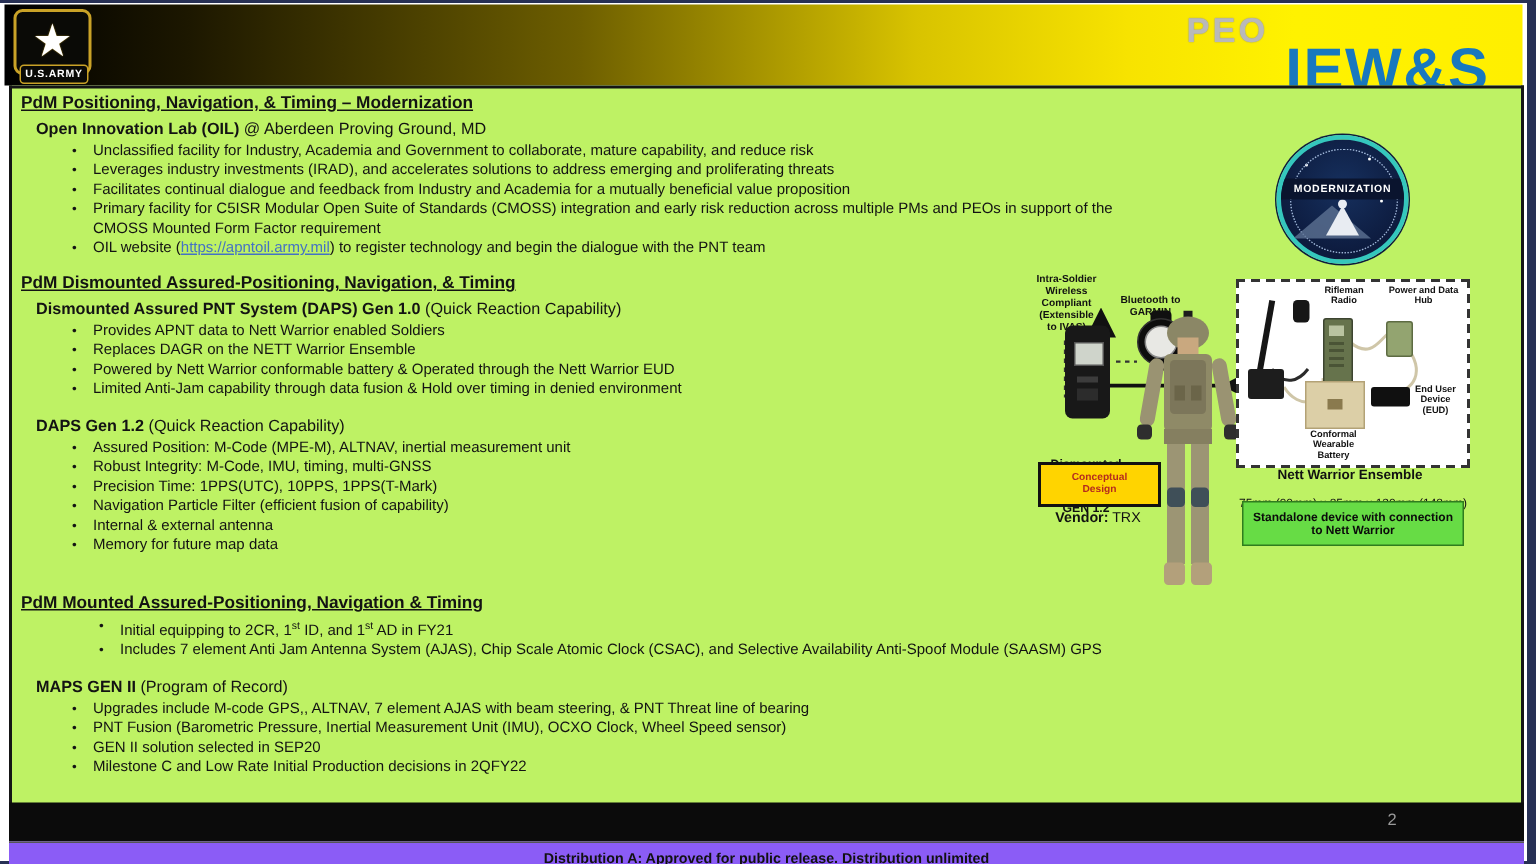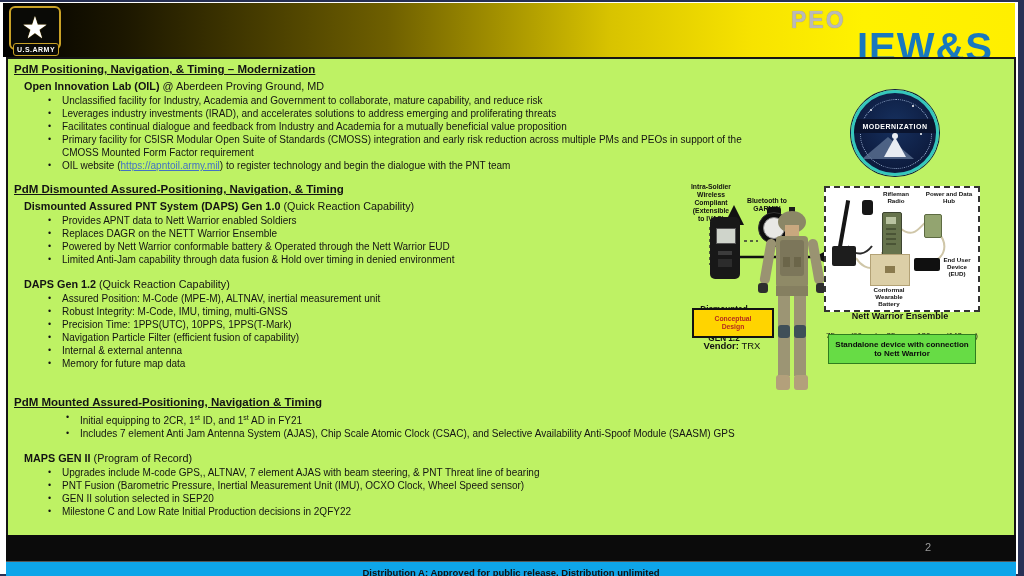--- a/index.html
+++ b/index.html
@@ -17,21 +17,21 @@
   .peo{position:absolute;left:788px;top:4px;width:62px;font-size:23px;font-weight:bold;color:#b9b9b9;
     letter-spacing:2px;text-shadow:0 0 1px #8b8b8b;}
   .iews{position:absolute;left:822px;top:22px;width:168px;text-align:right;font-size:40px;font-weight:bold;
     color:#1878be;letter-spacing:1px;}
 
   
   .content{position:absolute;left:6px;top:55px;width:1006px;height:478px;background:#bef264;
     border:2px solid #151515;border-bottom:none;}
   .blackbar{position:absolute;left:6px;top:533px;width:1010px;height:26px;background:#0b0b0b;}
   .pagenum{position:absolute;left:925px;top:539px;color:#9a9a9a;font-size:11px;}
-  .footerstrip{position:absolute;left:6px;top:559px;width:1010px;height:15px;background:#0ea5e9;
+  .footerstrip{position:absolute;left:6px;top:559px;width:1010px;height:15px;background:#8b5cf6;
     border-top:1px solid #555;text-align:center;}
   .footerstrip span{font-size:9.5px;font-weight:bold;color:#111;line-height:15px;}
 
   
   .text-col{position:absolute;left:6px;top:4px;width:748px;color:#131313;}
   .section-heading{font-size:11.5px;font-weight:bold;text-decoration:underline;margin:11px 0 3px 0;}
   .section-heading.first{margin-top:0;}
   .section-heading.biggap{margin-top:26px;}
   .subsection-title{font-size:10.8px;margin:5px 0 2px 10px;}
   .subsection-title .tb{font-weight:bold;}

